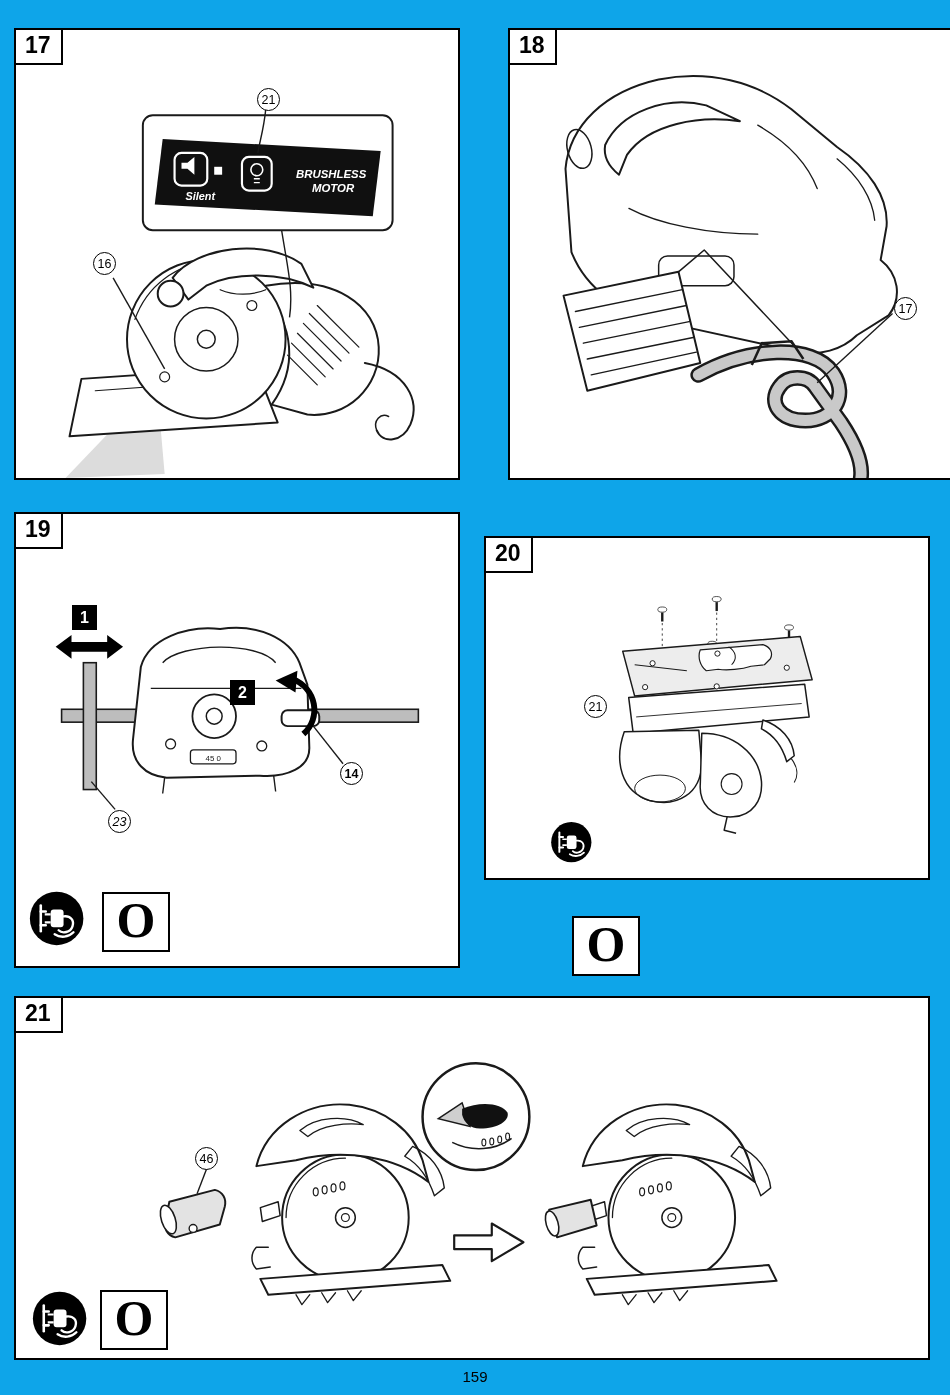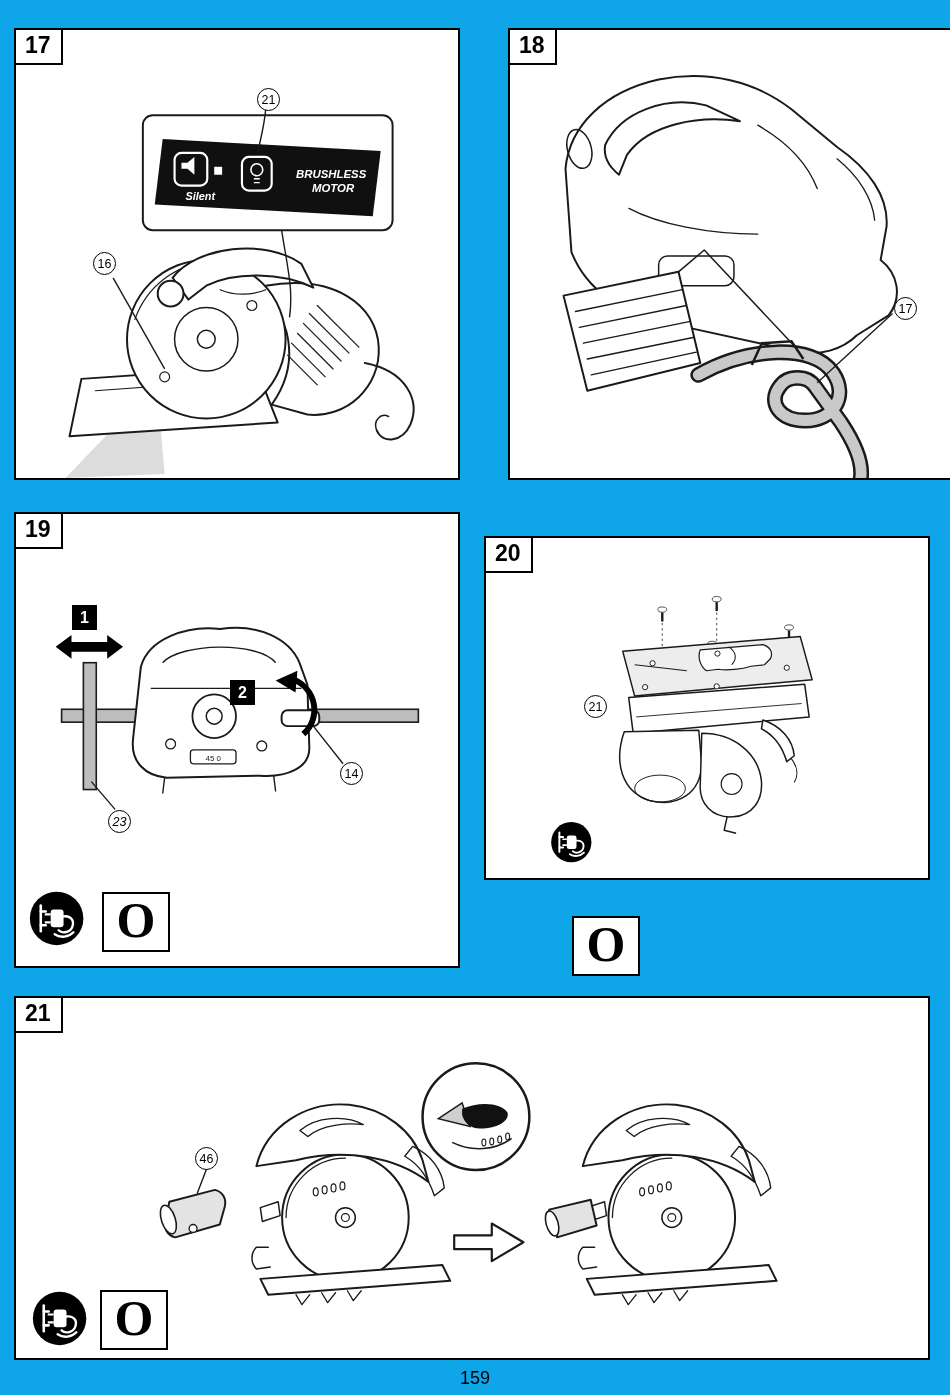--- a/index.html
+++ b/index.html
@@ -26,21 +26,21 @@
     font-size: 16px; font-weight: bold; z-index: 5;
   }
   .oil-box {
     position: absolute; width: 68px; height: 60px; border: 2.5px solid #000; background: #fff;
     display: flex; align-items: center; justify-content: center; z-index: 5;
   }
   .oil-letter {
     font-family: "Liberation Serif", "DejaVu Serif", serif;
     font-size: 50px; font-weight: bold; line-height: 1; transform: translateY(-2px);
   }
-  .page-number { position: absolute; left: 0; right: 0; top: 1368px; text-align: center; font-size: 18px; }
+  .page-number { position: absolute; left: 0; right: 0; top: 1368px; text-align: center; font-size: 15px; }
 </style>
 </head>
 <body>
 
 <svg width="0" height="0" style="position:absolute" aria-hidden="true">
   <defs>
     <symbol id="unplug-symbol" viewBox="0 0 56 56">
       <circle cx="28" cy="28" r="27" fill="#000"></circle>
       <g stroke="#fff" fill="none" stroke-width="2.6" stroke-linecap="round" stroke-linejoin="round">
         <path d="M12,15 V41"></path>
@@ -166,21 +166,21 @@
         <text x="199" y="249" font-size="8" fill="#1a1a1a" stroke="none" text-anchor="middle">45 0</text>
       </g>
       <path d="M290,222 C308,206 304,176 278,166" fill="none" stroke="#000" stroke-width="6"></path>
       <polygon points="284,158 262,168 282,180" fill="#000"></polygon>
       <path d="M330,252 L300,214" stroke="#1a1a1a" stroke-width="1.4" fill="none"></path>
       <path d="M100,298 L76,270" stroke="#1a1a1a" stroke-width="1.4" fill="none"></path>
       <use href="#unplug-symbol" x="13" y="380" width="56" height="56"></use>
     </svg>
     <div class="step-badge" style="left:56px; top:91px;">1</div>
     <div class="step-badge" style="left:214px; top:166px;">2</div>
-    <div class="callout" style="left:324px; top:248px;">14</div>
+    <div class="callout" style="left:324px; top:248px;font-weight:bold;">14</div>
     <div class="callout" style="left:92px; top:296px;font-style:italic;">23</div>
     <div class="oil-box" style="left:86px; top:378px;">
       <span class="oil-letter">O</span>
     </div>
   </section>
 
   <section class="panel" style="left:484px; top:536px; width:446px; height:344px;">
     <div class="panel-label">20</div>
     <svg class="fig" viewBox="0 0 446 456">
       <g stroke="#1a1a1a">

